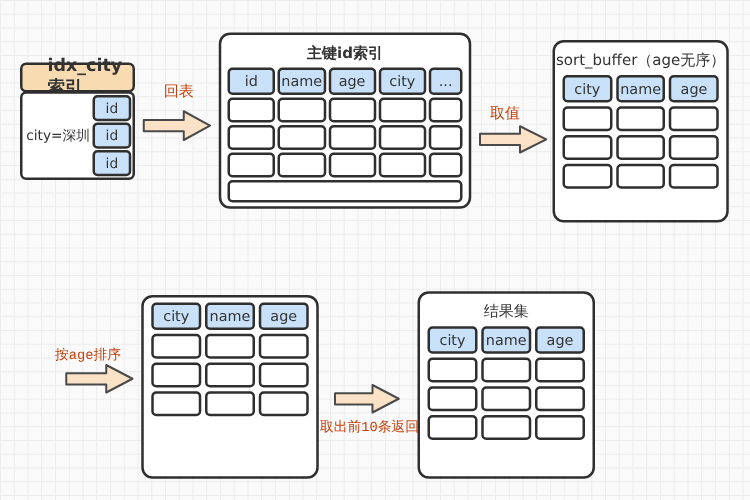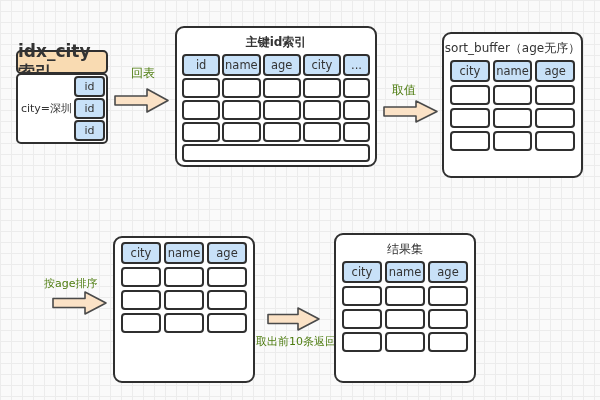--- a/index.html
+++ b/index.html
@@ -43,35 +43,35 @@
     font-size:11.5px;
   }
   .cell.hdr { background:#c8e1f8; height:22px; }
   .cell.sm  { flex:0 0 27px; }
 
   
   .idx-header {
     position:absolute; left:16px; top:50px; width:92px; height:24px;
     background:#f9dbb2; border:2px solid #2f2f2f; border-radius:5px;
     display:flex; align-items:center; justify-content:center;
-    font-size:17px; font-weight:bold;
+    font-size:14px; font-weight:bold;padding-left:20px;
   }
   .idx-body {
     position:absolute; left:16px; top:73px; width:92px; height:71px;
     background:#fff; border:2px solid #2f2f2f; border-radius:5px;
     display:flex; padding:1px;
   }
   .idx-key { flex:1; display:flex; align-items:center; justify-content:center; font-size:11px; }
   .idx-ids { width:31px; display:flex; flex-direction:column; gap:1px; }
   .idx-id {
     flex:1; background:#c8e1f8; border:2px solid #2f2f2f; border-radius:4px;
     display:flex; align-items:center; justify-content:center; font-size:11px;
   }
 
-  .arrow-label { position:absolute; font-size:11px; white-space:nowrap; color:#4d7c0f; }
+  .arrow-label { position:absolute; font-size:11px; white-space:nowrap; color:#c2410c;font-family:Liberation Mono, monospace; }
   svg.arrow { position:absolute; overflow:visible; }
 </style>
 </head>
 <body>
 
 <div class="idx-header">idx_city索引</div>
 <div class="idx-body">
   <div class="idx-key">city=深圳</div>
   <div class="idx-ids">
     <div class="idx-id">id</div>

